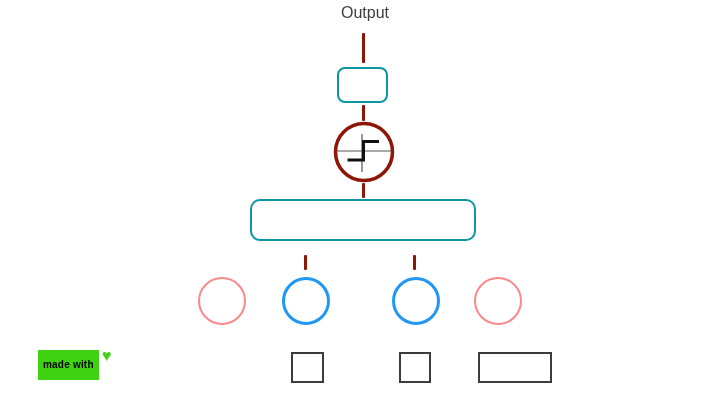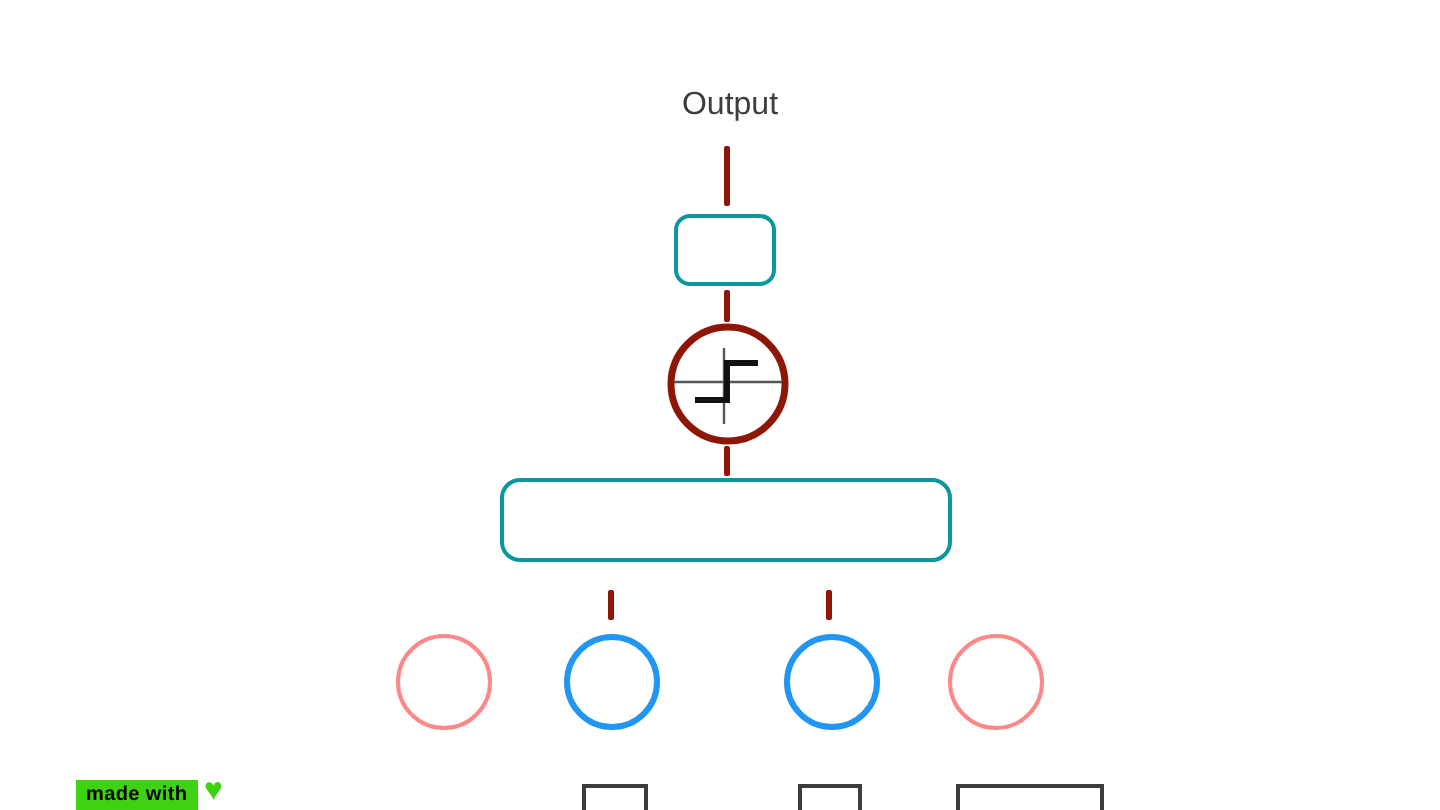--- a/index.html
+++ b/index.html
@@ -13,21 +13,21 @@
     --axis-gray:#555555;
     --step-black:#111111;
     --page-bg:#ffffff;
   }
   *{margin:0;padding:0;box-sizing:border-box;}
   html,body{background:#f4f4f4;font-family:"Liberation Sans",sans-serif;}
   .stage{
     position:relative;width:720px;height:405px;background:var(--page-bg);
     overflow:hidden;margin:0 auto;
   }
-  .abs{position:absolute;margin-top:40px;}
+  .abs{position:absolute;}
   .output-label{
     left:290px;top:3px;width:150px;text-align:center;
     font-size:16px;line-height:20px;color:var(--text-gray);
   }
   .connector{
     width:3px;background:var(--dark-red);border-radius:1px;
   }
   .conn-1{left:362px;top:33px;height:30px;}
   .conn-2{left:362px;top:105px;height:16px;}
   .conn-3{left:362px;top:183px;height:15px;}
@@ -52,21 +52,21 @@
   .circ-2{left:282px;}
   .circ-3{left:392px;}
   .circ-4{left:474px;}
   .value-box{
     top:352px;height:31px;border:2px solid var(--box-gray);background:#fff;
   }
   .vbox-1{left:291px;width:33px;}
   .vbox-2{left:399px;width:32px;}
   .vbox-3{left:478px;width:74px;}
   .badge{
-    left:38px;top:350px;height:16px;display:inline-flex;align-items:center;
+    left:38px;top:350px;height:30px;display:inline-flex;align-items:center;
     background:var(--badge-green);padding:1px 5px 2px 5px;
     font-size:10px;font-weight:bold;color:#000;letter-spacing:0.2px;
     cursor:pointer;
   }
   .heart{
     left:102px;top:346px;color:var(--badge-green);
     font-size:16px;line-height:20px;
   }
 </style>
 </head>

